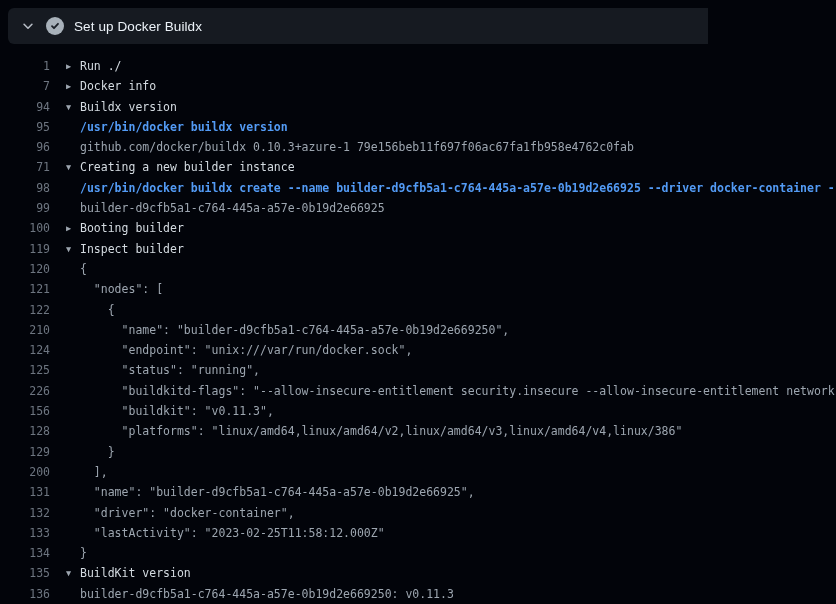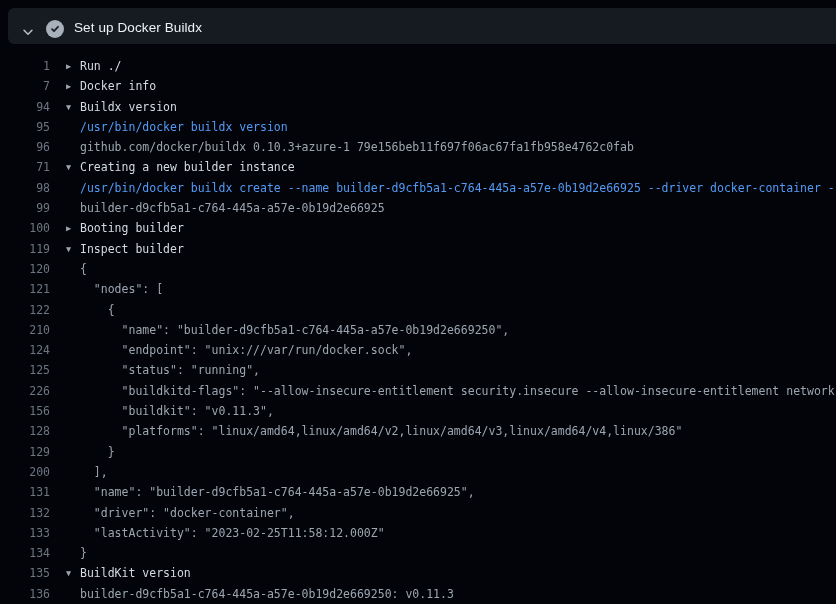--- a/index.html
+++ b/index.html
@@ -2,26 +2,27 @@
 <html><head>
 <meta charset="utf-8">
 <style>
   * { margin:0; padding:0; box-sizing:border-box; }
   html,body { width:836px; height:604px; overflow:hidden; }
   body { background:#02040a; font-family:"Liberation Sans", sans-serif; }
 
   
   .step-header {
     margin:8px 0 0 8px;
-    width:828px;
+    width:700px;
     height:36px;
     background:#161a21;
     border-radius:6px 0 0 6px;
     display:flex;
-    padding:12px 8px;
+    align-items:center;
+    padding:0 8px;
   }
   .chevron-btn {
     width:24px; height:24px;
     display:flex; align-items:center; justify-content:center;
     background:none; border:none; cursor:pointer;
   }
   .status-circle {
     width:18px; height:18px;
     margin-left:6px;
     border-radius:50%;
@@ -64,21 +65,21 @@
     width:14px;
     margin-left:16px;
     font-size:8.5px;
     line-height:20.3px;
     color:#9da6b0;
     text-align:left;
   }
   .text { white-space:pre; }
   .text.group-collapsed, .text.group-expanded { color:#d4dbe1; }
   .text.output  { color:#9da6b0; }
-  .text.command { color:#539bf5; font-weight:normal; }
+  .text.command { color:#539bf5; font-weight:bold; }
 </style>
 </head>
 <body>
 
 <div class="step-header">
   <button class="chevron-btn">
     <svg width="14" height="14" viewBox="0 0 16 16">
       <path d="M3.5 6 L8 10.5 L12.5 6" fill="none" stroke="#b7bdc6" stroke-width="1.8" stroke-linecap="round" stroke-linejoin="round"></path>
     </svg>
   </button>

